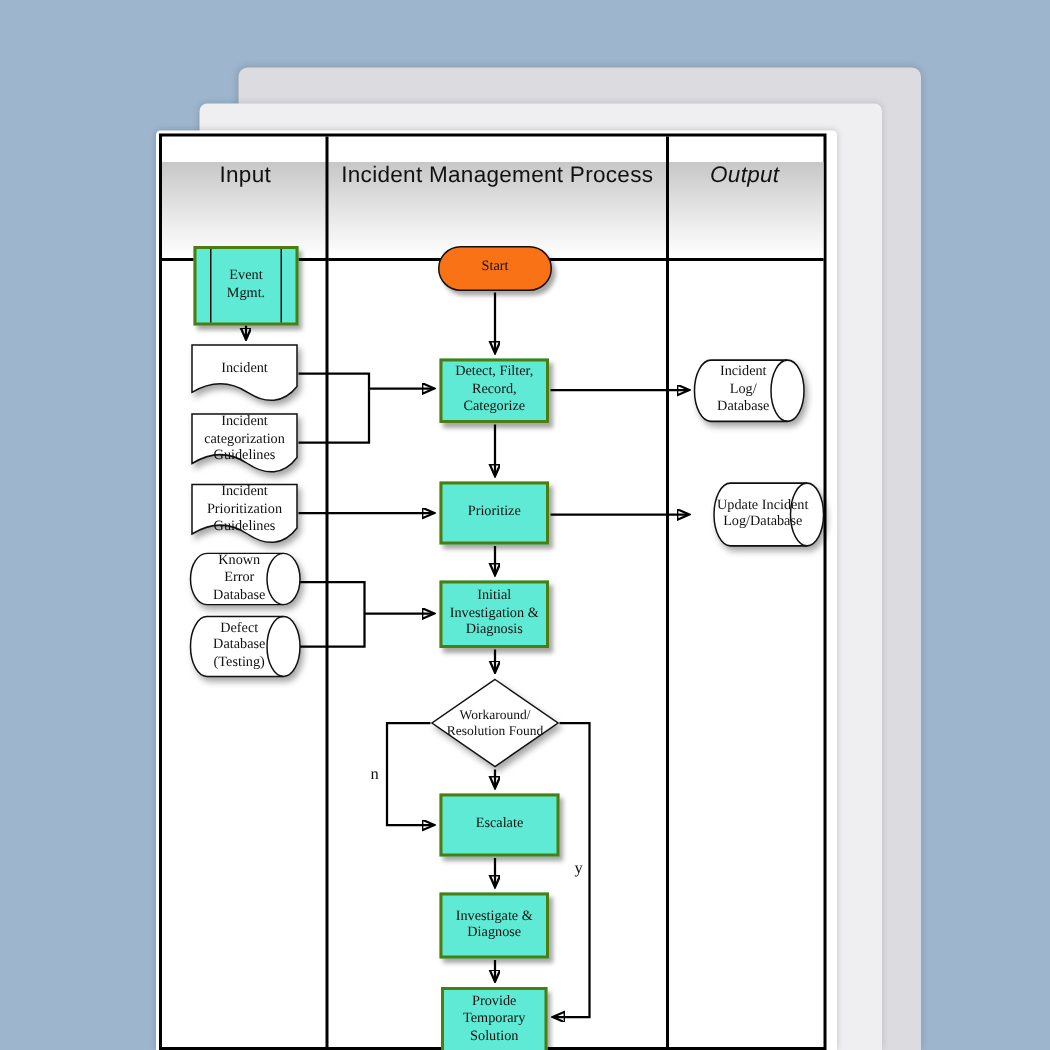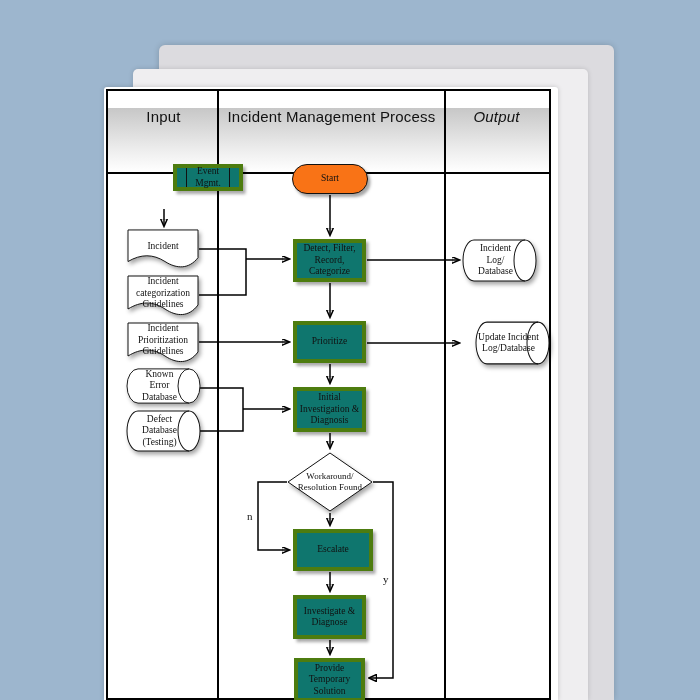--- a/index.html
+++ b/index.html
@@ -27,21 +27,21 @@
 
   
   #connectors{position:absolute;left:0;top:0;width:700px;height:700px;z-index:4;pointer-events:none;}
   #connectors path{stroke:#000;stroke-width:1.5;fill:none;}
 
   
   .node{position:absolute;box-sizing:border-box;z-index:5;}
   .nlabel{position:absolute;inset:0;display:flex;align-items:center;justify-content:center;
           text-align:center;white-space:pre-line;
           font-family:"Liberation Serif",serif;font-size:9.5px;line-height:1.2;color:#111;}
-  .rect-node{border:4px solid #4d7c0f;background:#0f766e;box-shadow:2.5px 3px 3px rgba(0,0,0,.35);}
+  .rect-node{border:2px solid #4d7c0f;background:#5eead4;box-shadow:2.5px 3px 3px rgba(0,0,0,.35);}
   .pill-node{border:1px solid #111;background:#f97316;border-radius:15px;box-shadow:2.5px 3px 3px rgba(0,0,0,.35);}
   .predef-inner{position:absolute;top:0;bottom:0;left:9px;right:9px;border-left:1px solid #111;border-right:1px solid #111;}
   .shape-svg{position:absolute;inset:0;width:100%;height:100%;overflow:visible;
              filter:drop-shadow(2.5px 3px 2px rgba(0,0,0,.35));}
   .shape-svg path,.shape-svg polygon{fill:#fff;stroke:#111;stroke-width:1;}
   .shape-svg .seam{fill:none;}
   .doc-node .nlabel{bottom:9px;}
   .cyl-node .nlabel{padding-right:7px;}
   .diamond-node .nlabel{font-size:9px;}
 
@@ -90,21 +90,21 @@
     <path d="M330 433 V448" marker-end="url(#arr)"></path>
     <path d="M330 513 V525" marker-end="url(#arr)"></path>
     <path d="M330 572 V591" marker-end="url(#arr)"></path>
     <path d="M330 640 V654" marker-end="url(#arr)"></path>
     <path d="M367 260 H459" marker-end="url(#arr)"></path>
     <path d="M367 343 H459" marker-end="url(#arr)"></path>
     <path d="M287 482 H258 V550 H289" marker-end="url(#arr)"></path>
     <path d="M373 482 H393 V678 H369" marker-end="url(#arr)"></path>
   </svg>
 
-  <div class="node" style="left:129px;top:164px;width:70px;height:27px;margin-left:44px;">
+  <div class="node" style="left:129px;top:164px;width:70px;height:53px;">
     <div class="rect-node" style="position:absolute;inset:0;">
       <div class="predef-inner"></div>
     </div>
     <span class="nlabel">Event
 Mgmt.</span>
   </div>
 
   <div class="node doc-node" style="left:127px;top:229px;width:72px;height:44px;">
     <svg class="shape-svg" viewBox="0 0 72 46" preserveAspectRatio="none">
       <path d="M1 1 H71 V30 C62 42 50 42 38 34 C26 26 14 26 1 34 Z"></path>

